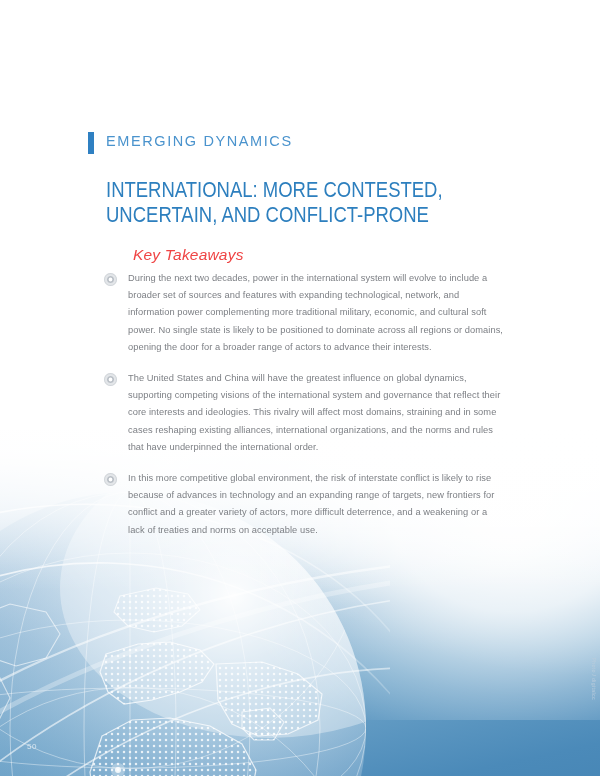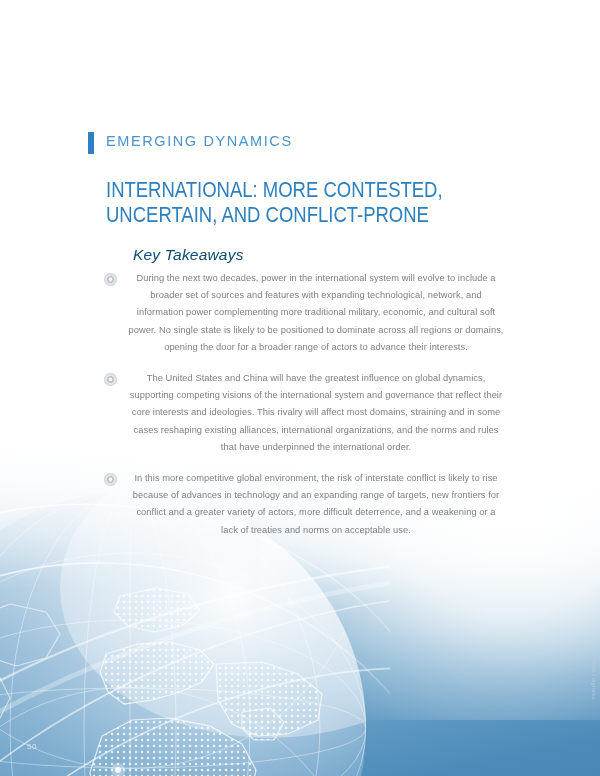--- a/index.html
+++ b/index.html
@@ -123,21 +123,21 @@
     transform-origin: left top;
   }
   .doc-title .tl { display: block; white-space: nowrap; }
 
   .takeaways-heading {
     position: absolute;
     left: 133px;
     top: 246px;
     font-size: 15.5px;
     font-style: italic;
-    color: #0c4a6e;
+    color: #ef4444;
     letter-spacing: 0.2px;
   }
 
   .bullets {
     position: absolute;
     left: 104px;
     top: 270px;
     width: 400px;
   }
   .bullet {
@@ -167,21 +167,21 @@
     border-radius: 50%;
     background: #ffffff;
     box-shadow: inset 0 0 0 1.6px #b9bfc6;
   }
 
   .bullet-text {
     font-size: 9.3px;
     line-height: 17.2px;
     color: #7c7f84;
     letter-spacing: 0.06px;
-    text-align: center;
+    text-align: left;
   }
 
   .page-number {
     position: absolute;
     left: 27px;
     top: 742px;
     font-size: 8px;
     color: #d8e6f0;
     letter-spacing: 0.5px;
   }

